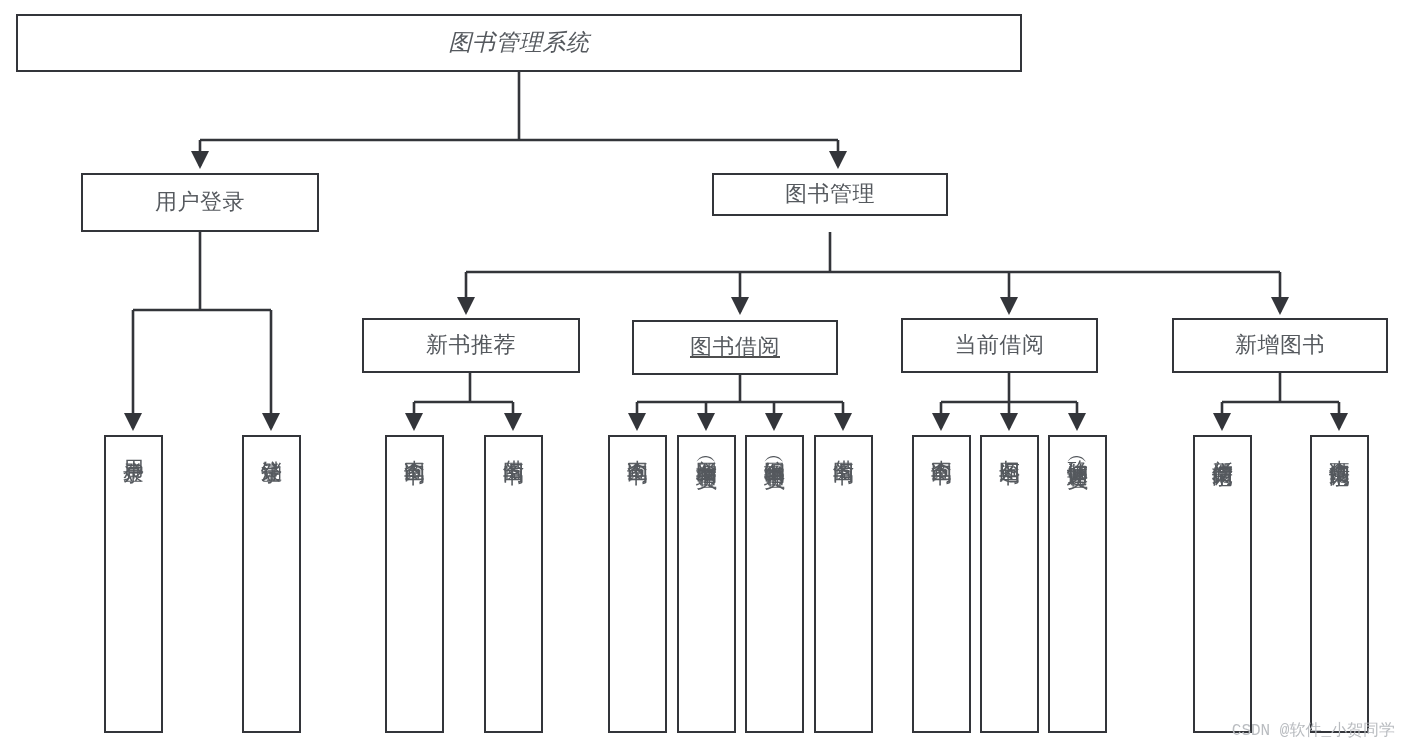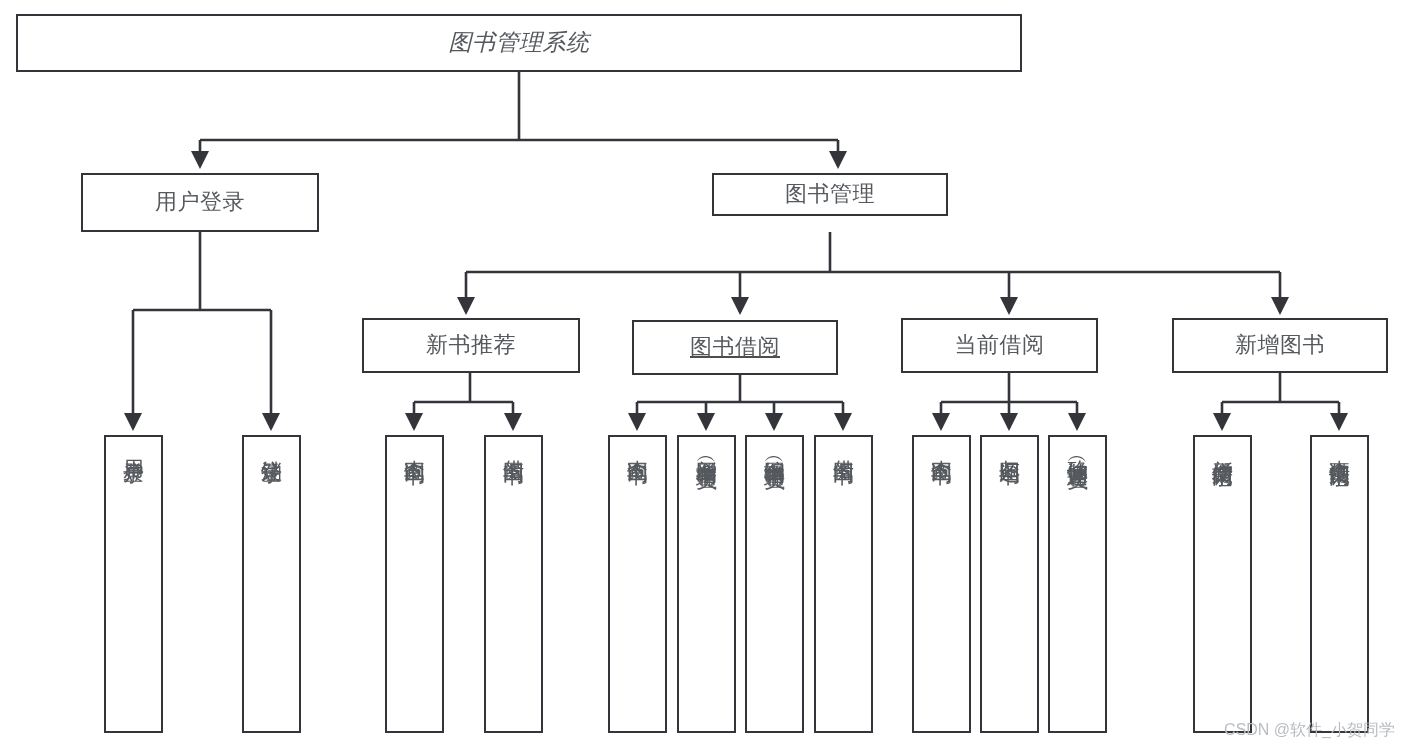--- a/index.html
+++ b/index.html
@@ -67,21 +67,21 @@
     white-space: nowrap;
   }
   .watermark {
     position: absolute;
     right: 10px;
     bottom: 6px;
     font-size: 16px;
     color: #b9bcc0;
     z-index: 5;
     white-space: nowrap;
-    font-family: Liberation Sans, sans-serif;
+    font-family: Liberation Mono, monospace;
   }
 </style>
 </head>
 <body>
 
 <div id="canvas">
 
   <svg id="edges" viewBox="0 0 1405 747" width="1405" height="747">
     <defs>
       <marker id="arrow" viewBox="0 0 12 12" refX="10" refY="6" markerWidth="7" markerHeight="7" orient="auto-start-reverse">

